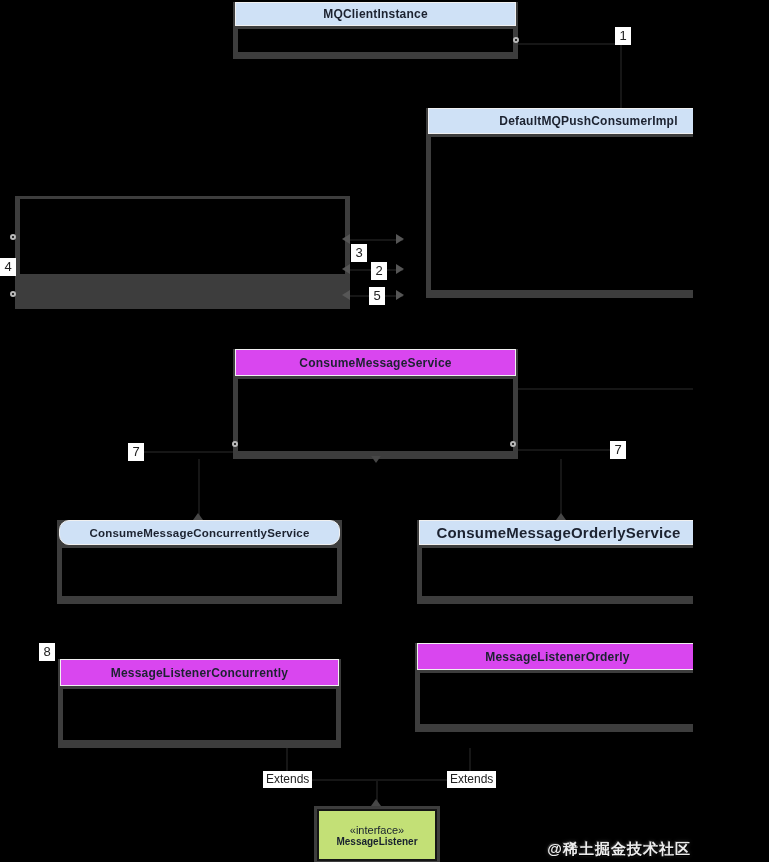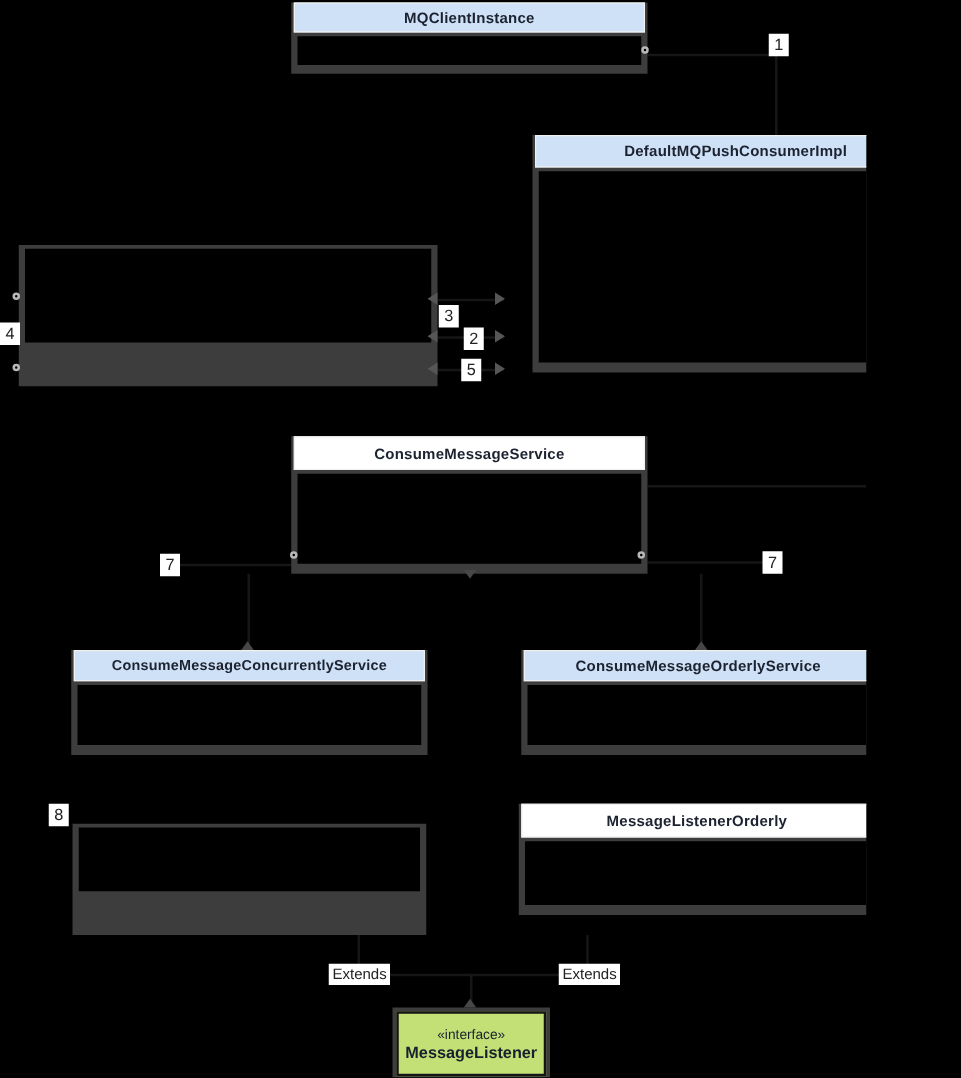--- a/index.html
+++ b/index.html
@@ -8,30 +8,30 @@
     font-family:"Liberation Sans",sans-serif;
   }
   
   .uml-box{position:absolute;background:#3d3d3d;box-sizing:border-box;padding:0 5px 5px 5px;}
   .uml-header{
     box-sizing:border-box;border:1px solid #f0f0f0;margin:0 -3px;
     display:flex;align-items:center;justify-content:center;
     font-weight:bold;font-size:12px;color:#1c2230;letter-spacing:.2px;
   }
   .uml-header.blue{background:#cfe1f6;}
-  .uml-header.green{background:#ffffff;}
+  .uml-header.green{background:#d946ef;}
   .uml-body{background:#000;width:100%;box-sizing:border-box;margin-top:3px;}
   
   .iface-box{position:absolute;background:#3d3d3d;box-sizing:border-box;padding:3px;}
   .iface-inner{
     width:100%;height:100%;box-sizing:border-box;background:#c3e076;border:2px solid #151515;
     display:flex;flex-direction:column;align-items:center;justify-content:center;color:#17202e;
   }
   .iface-stereotype{font-size:11px;}
-  .iface-name{font-size:13px;font-weight:bold;}
+  .iface-name{font-size:10px;font-weight:bold;}
   
   .chip{
     position:absolute;background:#fff;color:#222;font-size:13px;line-height:18px;
     min-width:10px;height:18px;padding:0 3px;text-align:center;
   }
   .chip.small{font-size:12px;line-height:17px;height:17px;text-align:center;}
   
   .line{position:absolute;background:#161616;}
   
   .tri{position:absolute;width:0;height:0;}
@@ -83,30 +83,31 @@
   <div class="uml-box" style="left:15px;top:196px;width:335px;height:113px;">
     <div class="uml-body" style="height:75px;"></div>
   </div>
 
   <div class="uml-box" style="left:233px;top:349px;width:285px;height:110px;">
     <div class="uml-header green" style="height:27px;">ConsumeMessageService</div>
     <div class="uml-body" style="height:72px;"></div>
   </div>
 
   <div class="uml-box" style="left:57px;top:520px;width:285px;height:84px;">
-    <div class="uml-header blue" style="height:25px;font-size:11.5px;">ConsumeMessageConcurrentlyService</div>
+    <div class="uml-header blue" style="height:25px;font-size:11.5px;border-radius:10px;">ConsumeMessageConcurrentlyService</div>
     <div class="uml-body" style="height:48px;"></div>
   </div>
 
   <div class="uml-box" style="left:417px;top:520px;width:283px;height:84px;">
-    <div class="uml-header blue" style="height:25px;font-size:12px;">ConsumeMessageOrderlyService</div>
+    <div class="uml-header blue" style="height:25px;font-size:15px;">ConsumeMessageOrderlyService</div>
     <div class="uml-body" style="height:48px;"></div>
   </div>
 
   <div class="uml-box" style="left:58px;top:659px;width:283px;height:89px;">
+    <div class="uml-header green" style="height:27px;">MessageListenerConcurrently</div>
     <div class="uml-body" style="height:51px;"></div>
   </div>
 
   <div class="uml-box" style="left:415px;top:643px;width:285px;height:89px;">
     <div class="uml-header green" style="height:27px;">MessageListenerOrderly</div>
     <div class="uml-body" style="height:51px;"></div>
   </div>
 
   <div class="iface-box" style="left:314px;top:806px;width:126px;height:58px;">
     <div class="iface-inner">
@@ -145,13 +146,14 @@
   <div class="dot" style="left:722px;top:297px;"></div>
   <div class="dot" style="left:232px;top:441px;"></div>
   <div class="dot" style="left:510px;top:441px;"></div>
   <div class="tri tri-down" style="left:371px;top:456px;"></div>
   <div class="tri tri-up" style="left:193px;top:513px;"></div>
   <div class="tri tri-up" style="left:556px;top:513px;"></div>
   <div class="tri tri-left" style="left:693px;top:555px;"></div>
   <div class="tri tri-left" style="left:693px;top:582px;"></div>
   <div class="tri tri-up" style="left:371px;top:799px;"></div>
 
+  <div class="watermark">@稀土掘金技术社区</div>
 </div>
 
 </body></html>

